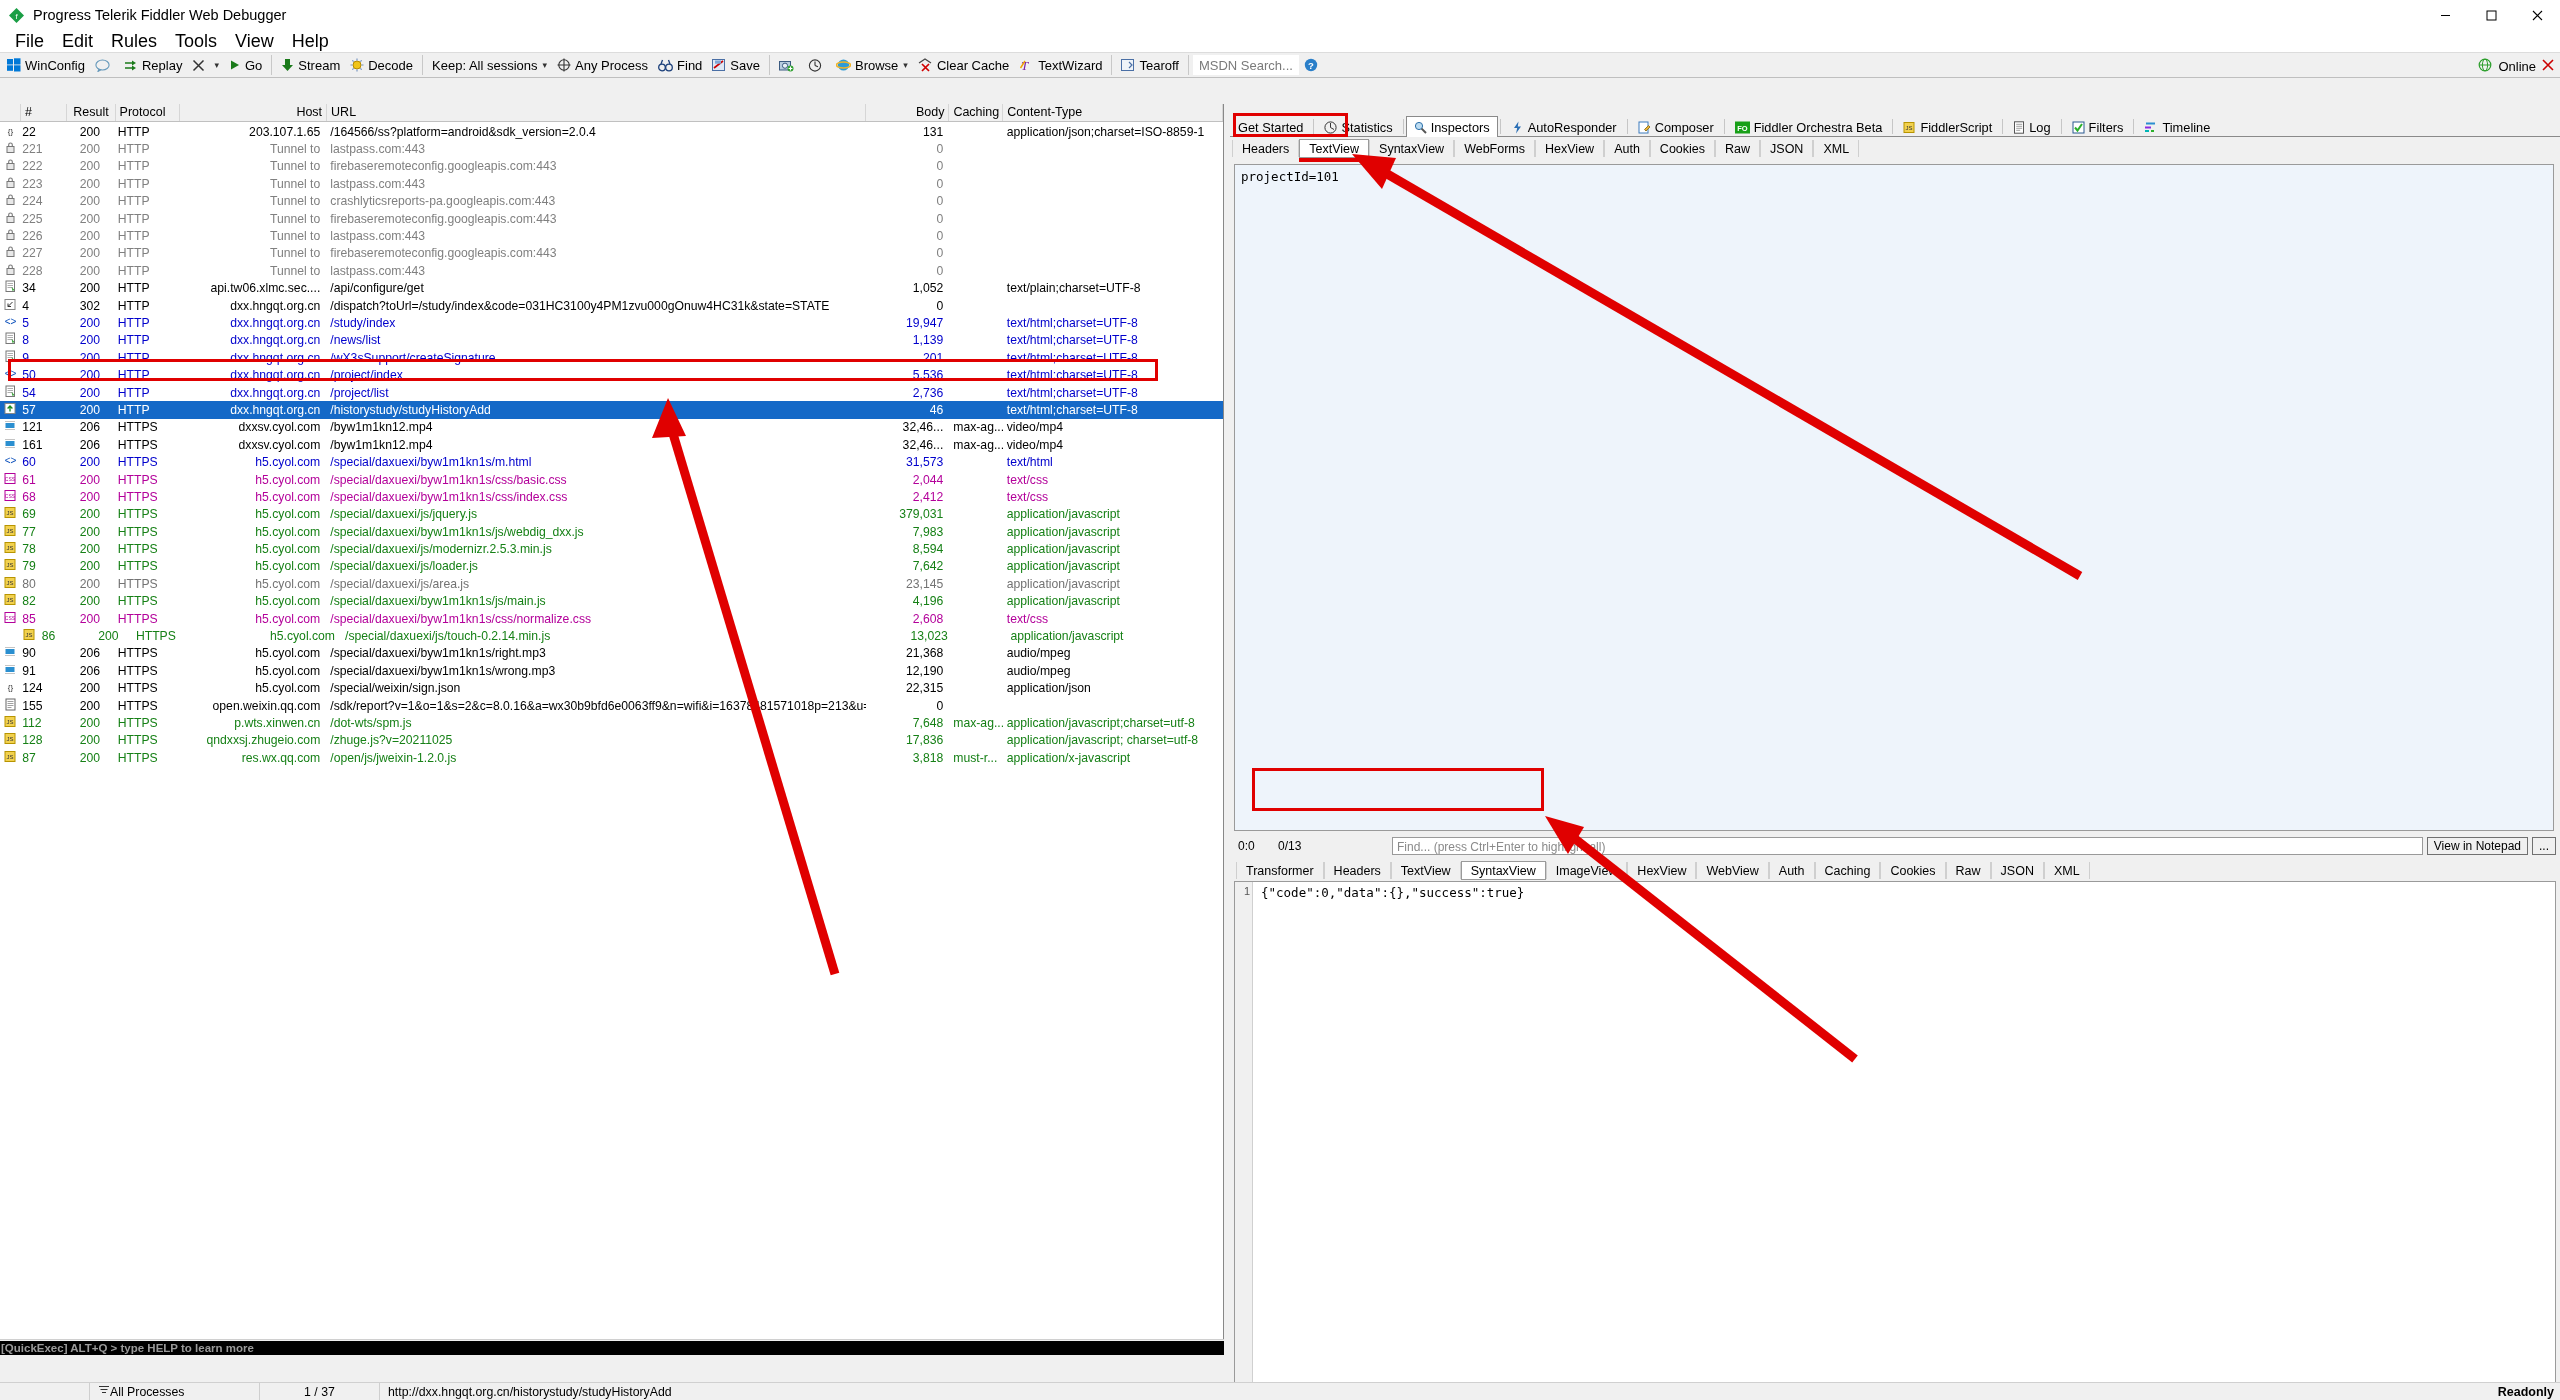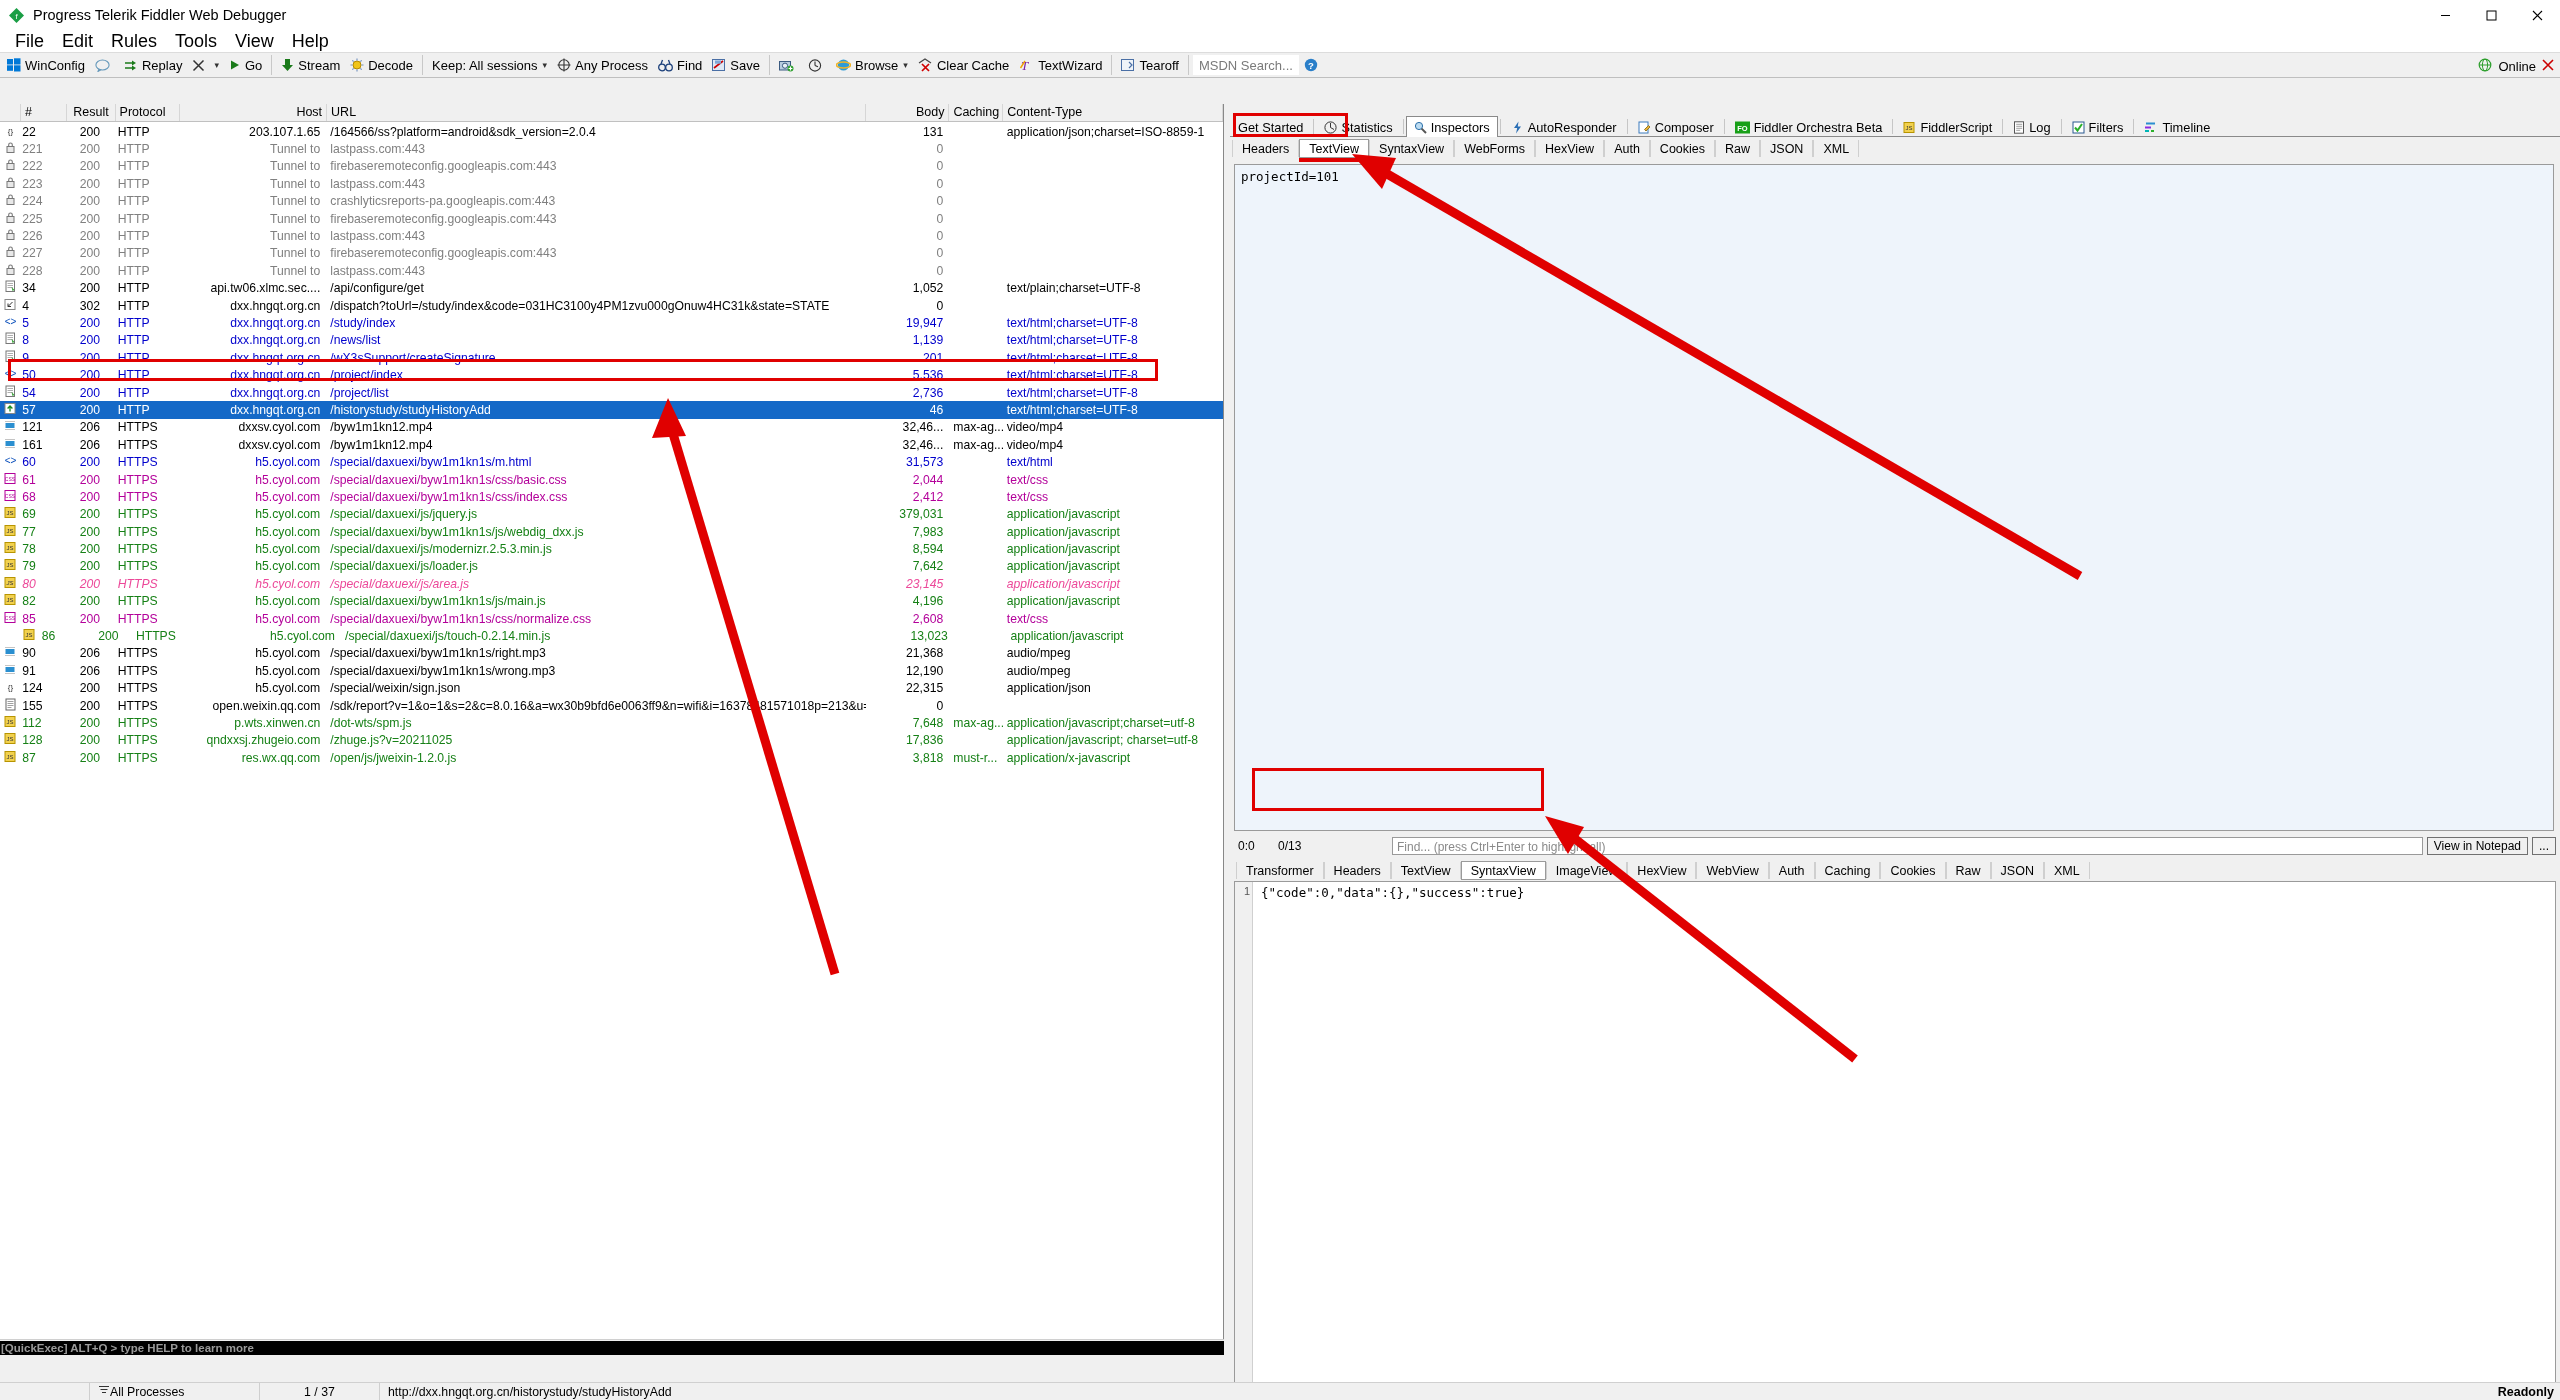--- a/index.html
+++ b/index.html
@@ -730,21 +730,21 @@
               </svg></div>
             <div class="c-num">79</div>
             <div class="c-res">200</div>
             <div class="c-prot">HTTPS</div>
             <div class="c-host">h5.cyol.com</div>
             <div class="c-url">/special/daxuexi/js/loader.js</div>
             <div class="c-body">7,642</div>
             <div class="c-cache"></div>
             <div class="c-ctype">application/javascript</div>
           </div>
-          <div class="srow" style="color: #ec4899; font-style: italic;">
+          <div class="srow" style="color: #737373;">
             <div class="c-icon"><svg width="13" height="13" viewBox="0 0 13 13">
                 <rect x="1" y="1.5" width="10" height="10" fill="#f2d14e" stroke="#b79400"></rect>
                 <text x="6" y="9" fill="#333" font-size="6" text-anchor="middle" font-family="Liberation Sans">JS</text>
               </svg></div>
             <div class="c-num">80</div>
             <div class="c-res">200</div>
             <div class="c-prot">HTTPS</div>
             <div class="c-host">h5.cyol.com</div>
             <div class="c-url">/special/daxuexi/js/area.js</div>
             <div class="c-body">23,145</div>

